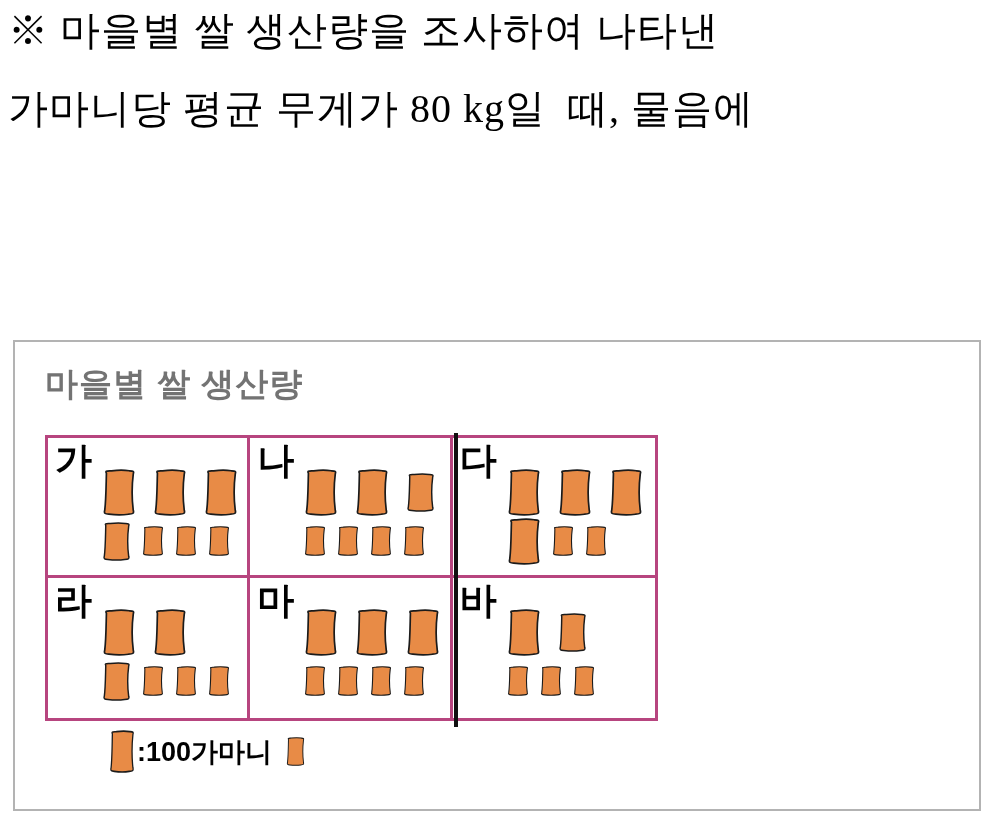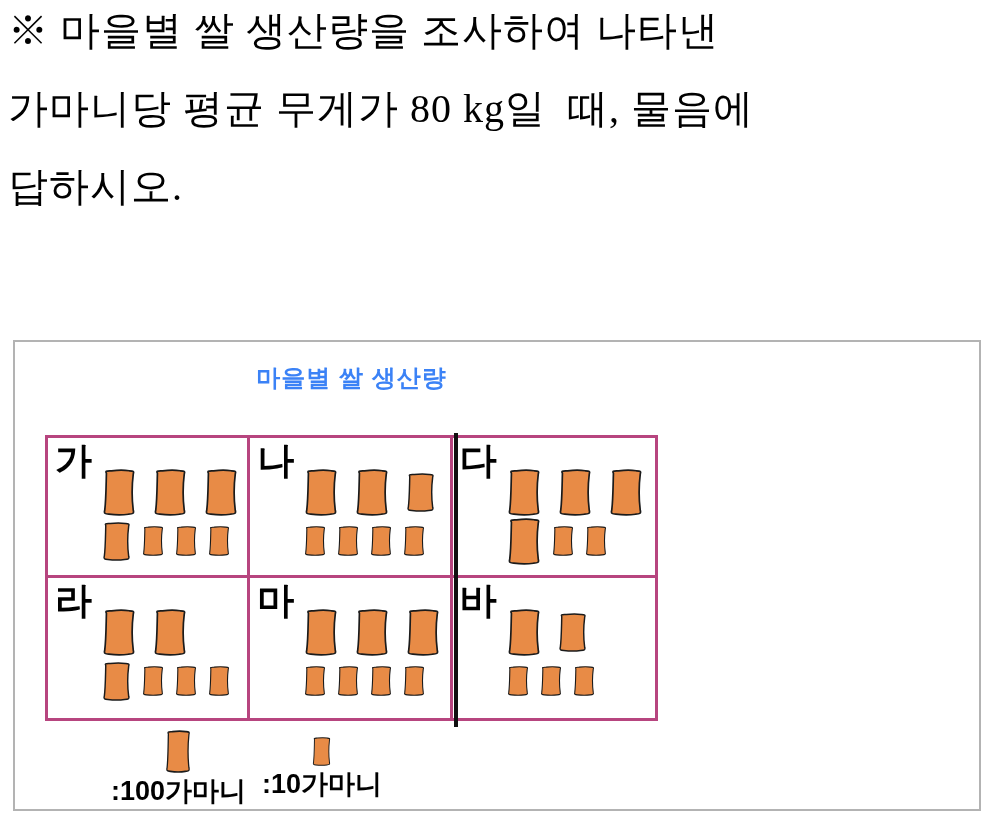--- a/index.html
+++ b/index.html
@@ -26,23 +26,22 @@
   }
 
   
   .figure{
     position:absolute; left:13px; top:340px;
     width:968px; height:471px;
     border:2px solid #b3b3b3; background:#fff;
   }
   .chart-title{
     position:absolute; left:30px; top:20px; width:613px;
-    text-align:center;
     font-family:"Liberation Sans", sans-serif;
-    font-weight:700; font-size:24px; letter-spacing:1px; color:#3b82f6;
+    font-weight:700; font-size:33px; letter-spacing:1px; color:#737373;
   }
 
   
   .grid{
     position:absolute; left:30px; top:93px;
     width:613px; height:286px;
     border:3px solid var(--pink);
     display:grid;
     grid-template-columns:1fr 1fr 1fr;
     grid-template-rows:1fr 1fr;
@@ -70,35 +69,34 @@
     position:absolute; left:439px; top:91px;
     width:4px; height:294px;
     background:#101010; z-index:3;
   }
 
   
   .legend{
     position:absolute; left:94px; top:388px;
     display:flex; align-items:center; gap:14px;
   }
-  .legend-item{ display:flex; align-items:center;flex-direction:column; }
+  .legend-item{ display:flex; align-items:center; }
   .legend-label{
     font-family:"Liberation Sans", sans-serif;
     font-weight:700; font-size:27px; color:#000;
     margin-left:2px; letter-spacing:0px; white-space:pre;
   }
   svg.sack{ display:block; }
 </style>
 </head>
 <body>
 
 <div class="problem">
   <div class="problem-line">※ 마을별 쌀 생산량을 조사하여 나타낸</div>
   <div class="problem-line">가마니당 평균 무게가 80 kg일  때, 물음에</div>
-  <div class="problem-line">답하시오.</div>
 </div>
 
 <div class="figure">
   <div class="chart-title">마을별 쌀 생산량</div>
   <div class="grid" id="grid">
       <div class="cell">
         <span class="vlabel">가</span>
         <div class="rows">
           <div class="srow row1">
             <svg class="sack" width="34" height="47" viewBox="0 0 100 134" preserveAspectRatio="none">
@@ -271,16 +269,15 @@
       <div class="legend-item">
         <svg class="sack" width="26" height="43" viewBox="0 0 100 134" preserveAspectRatio="none">
           <path d="M13,12 C9,5 14,6 28,5 C48,3 66,3 80,5 C92,6 95,6 92,14 C88,45 88,88 92,118 C95,127 90,128 78,129 C56,132 38,131 20,129 C10,128 5,127 8,118 C12,88 12,45 13,12 Z" fill="#E88B46" stroke="#1b1b1b" stroke-width="5"></path>
         </svg>
         <span class="legend-label">:100가마니</span>
       </div>
       <div class="legend-item">
         <svg class="sack" width="19" height="29" viewBox="0 0 100 134" preserveAspectRatio="none">
           <path d="M13,12 C9,5 14,6 28,5 C48,3 66,3 80,5 C92,6 95,6 92,14 C88,45 88,88 92,118 C95,127 90,128 78,129 C56,132 38,131 20,129 C10,128 5,127 8,118 C12,88 12,45 13,12 Z" fill="#E88B46" stroke="#1b1b1b" stroke-width="5"></path>
         </svg>
-        <span class="legend-label">:10가마니</span>
       </div>
     </div>
 </div>
 
 </body></html>

